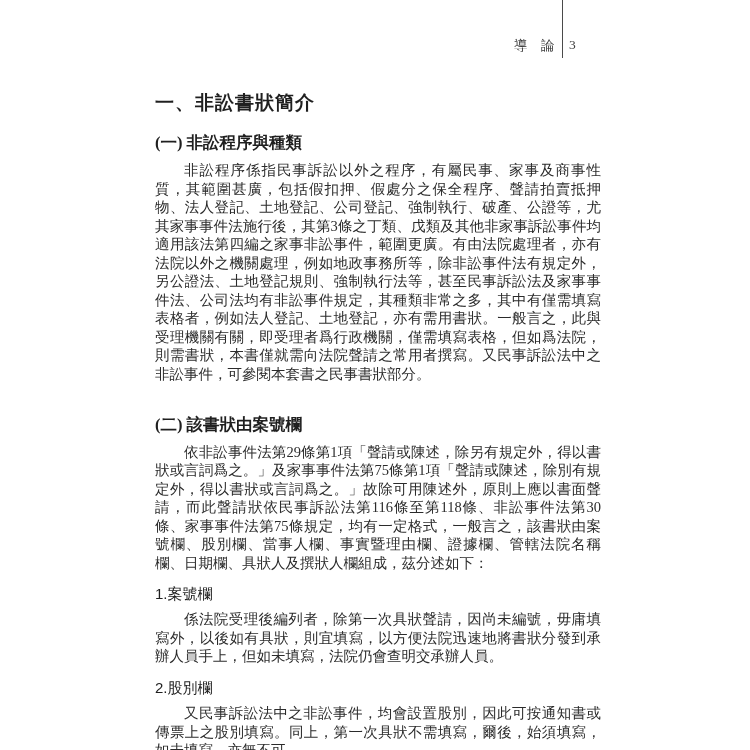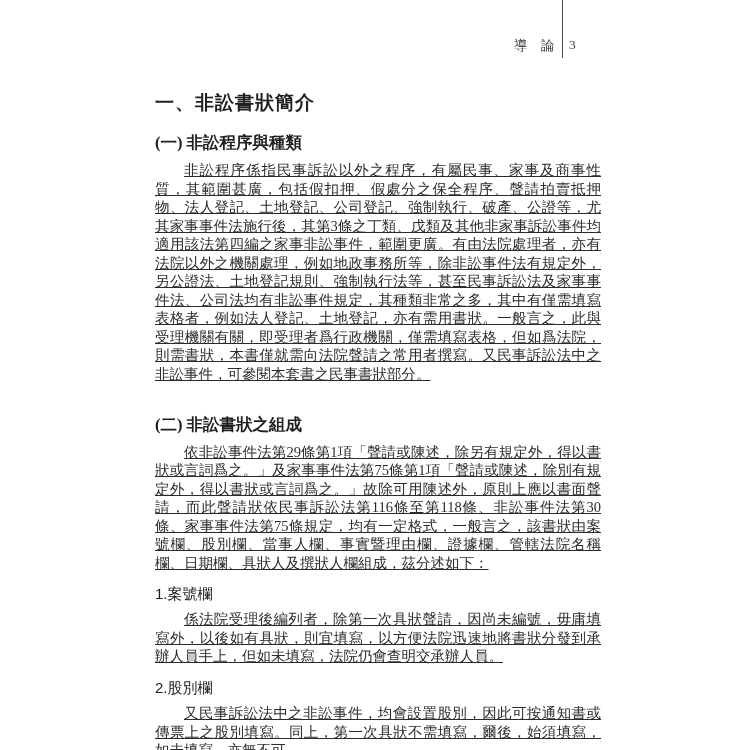--- a/index.html
+++ b/index.html
@@ -72,40 +72,39 @@
     margin: 13px 0 6px 0;
   }
   p {
     font-family: "Liberation Serif", "DejaVu Serif", serif;
     font-size: 14.5px;
     line-height: 1.28;
     margin: 0;
     text-align: justify;
     text-indent: 2em;
     color: #2b2b2b;
-    text-decoration: underline;
   }
 </style>
 </head>
 <body>
 
 <div class="page">
 
   <div class="header-rule"></div>
   <span class="chapter">導　論</span>
   <span class="pagenum">3</span>
 
   <div class="content">
 
     <h1>一、非訟書狀簡介</h1>
 
     <h2>(一) 非訟程序與種類</h2>
     <p>非訟程序係指民事訴訟以外之程序，有屬民事、家事及商事性質，其範圍甚廣，包括假扣押、假處分之保全程序、聲請拍賣抵押物、法人登記、土地登記、公司登記、強制執行、破產、公證等，尤其家事事件法施行後，其第3條之丁類、戊類及其他非家事訴訟事件均適用該法第四編之家事非訟事件，範圍更廣。有由法院處理者，亦有法院以外之機關處理，例如地政事務所等，除非訟事件法有規定外，另公證法、土地登記規則、強制執行法等，甚至民事訴訟法及家事事件法、公司法均有非訟事件規定，其種類非常之多，其中有僅需填寫表格者，例如法人登記、土地登記，亦有需用書狀。一般言之，此與受理機關有關，即受理者爲行政機關，僅需填寫表格，但如爲法院，則需書狀，本書僅就需向法院聲請之常用者撰寫。又民事訴訟法中之非訟事件，可參閱本套書之民事書狀部分。</p>
 
-    <h2>(二) 非訟書狀之組成</h2>
+    <h2>(二) 該書狀由案號欄</h2>
     <p>依非訟事件法第29條第1項「聲請或陳述，除另有規定外，得以書狀或言詞爲之。」及家事事件法第75條第1項「聲請或陳述，除別有規定外，得以書狀或言詞爲之。」故除可用陳述外，原則上應以書面聲請，而此聲請狀依民事訴訟法第116條至第118條、非訟事件法第30條、家事事件法第75條規定，均有一定格式，一般言之，該書狀由案號欄、股別欄、當事人欄、事實暨理由欄、證據欄、管轄法院名稱欄、日期欄、具狀人及撰狀人欄組成，茲分述如下：</p>
 
     <h3>1.案號欄</h3>
     <p>係法院受理後編列者，除第一次具狀聲請，因尚未編號，毋庸填寫外，以後如有具狀，則宜填寫，以方便法院迅速地將書狀分發到承辦人員手上，但如未填寫，法院仍會查明交承辦人員。</p>
 
     <h3>2.股別欄</h3>
     <p>又民事訴訟法中之非訟事件，均會設置股別，因此可按通知書或傳票上之股別填寫。同上，第一次具狀不需填寫，爾後，始須填寫，如未填寫，亦無不可。</p>
 
   </div>
 </div>

